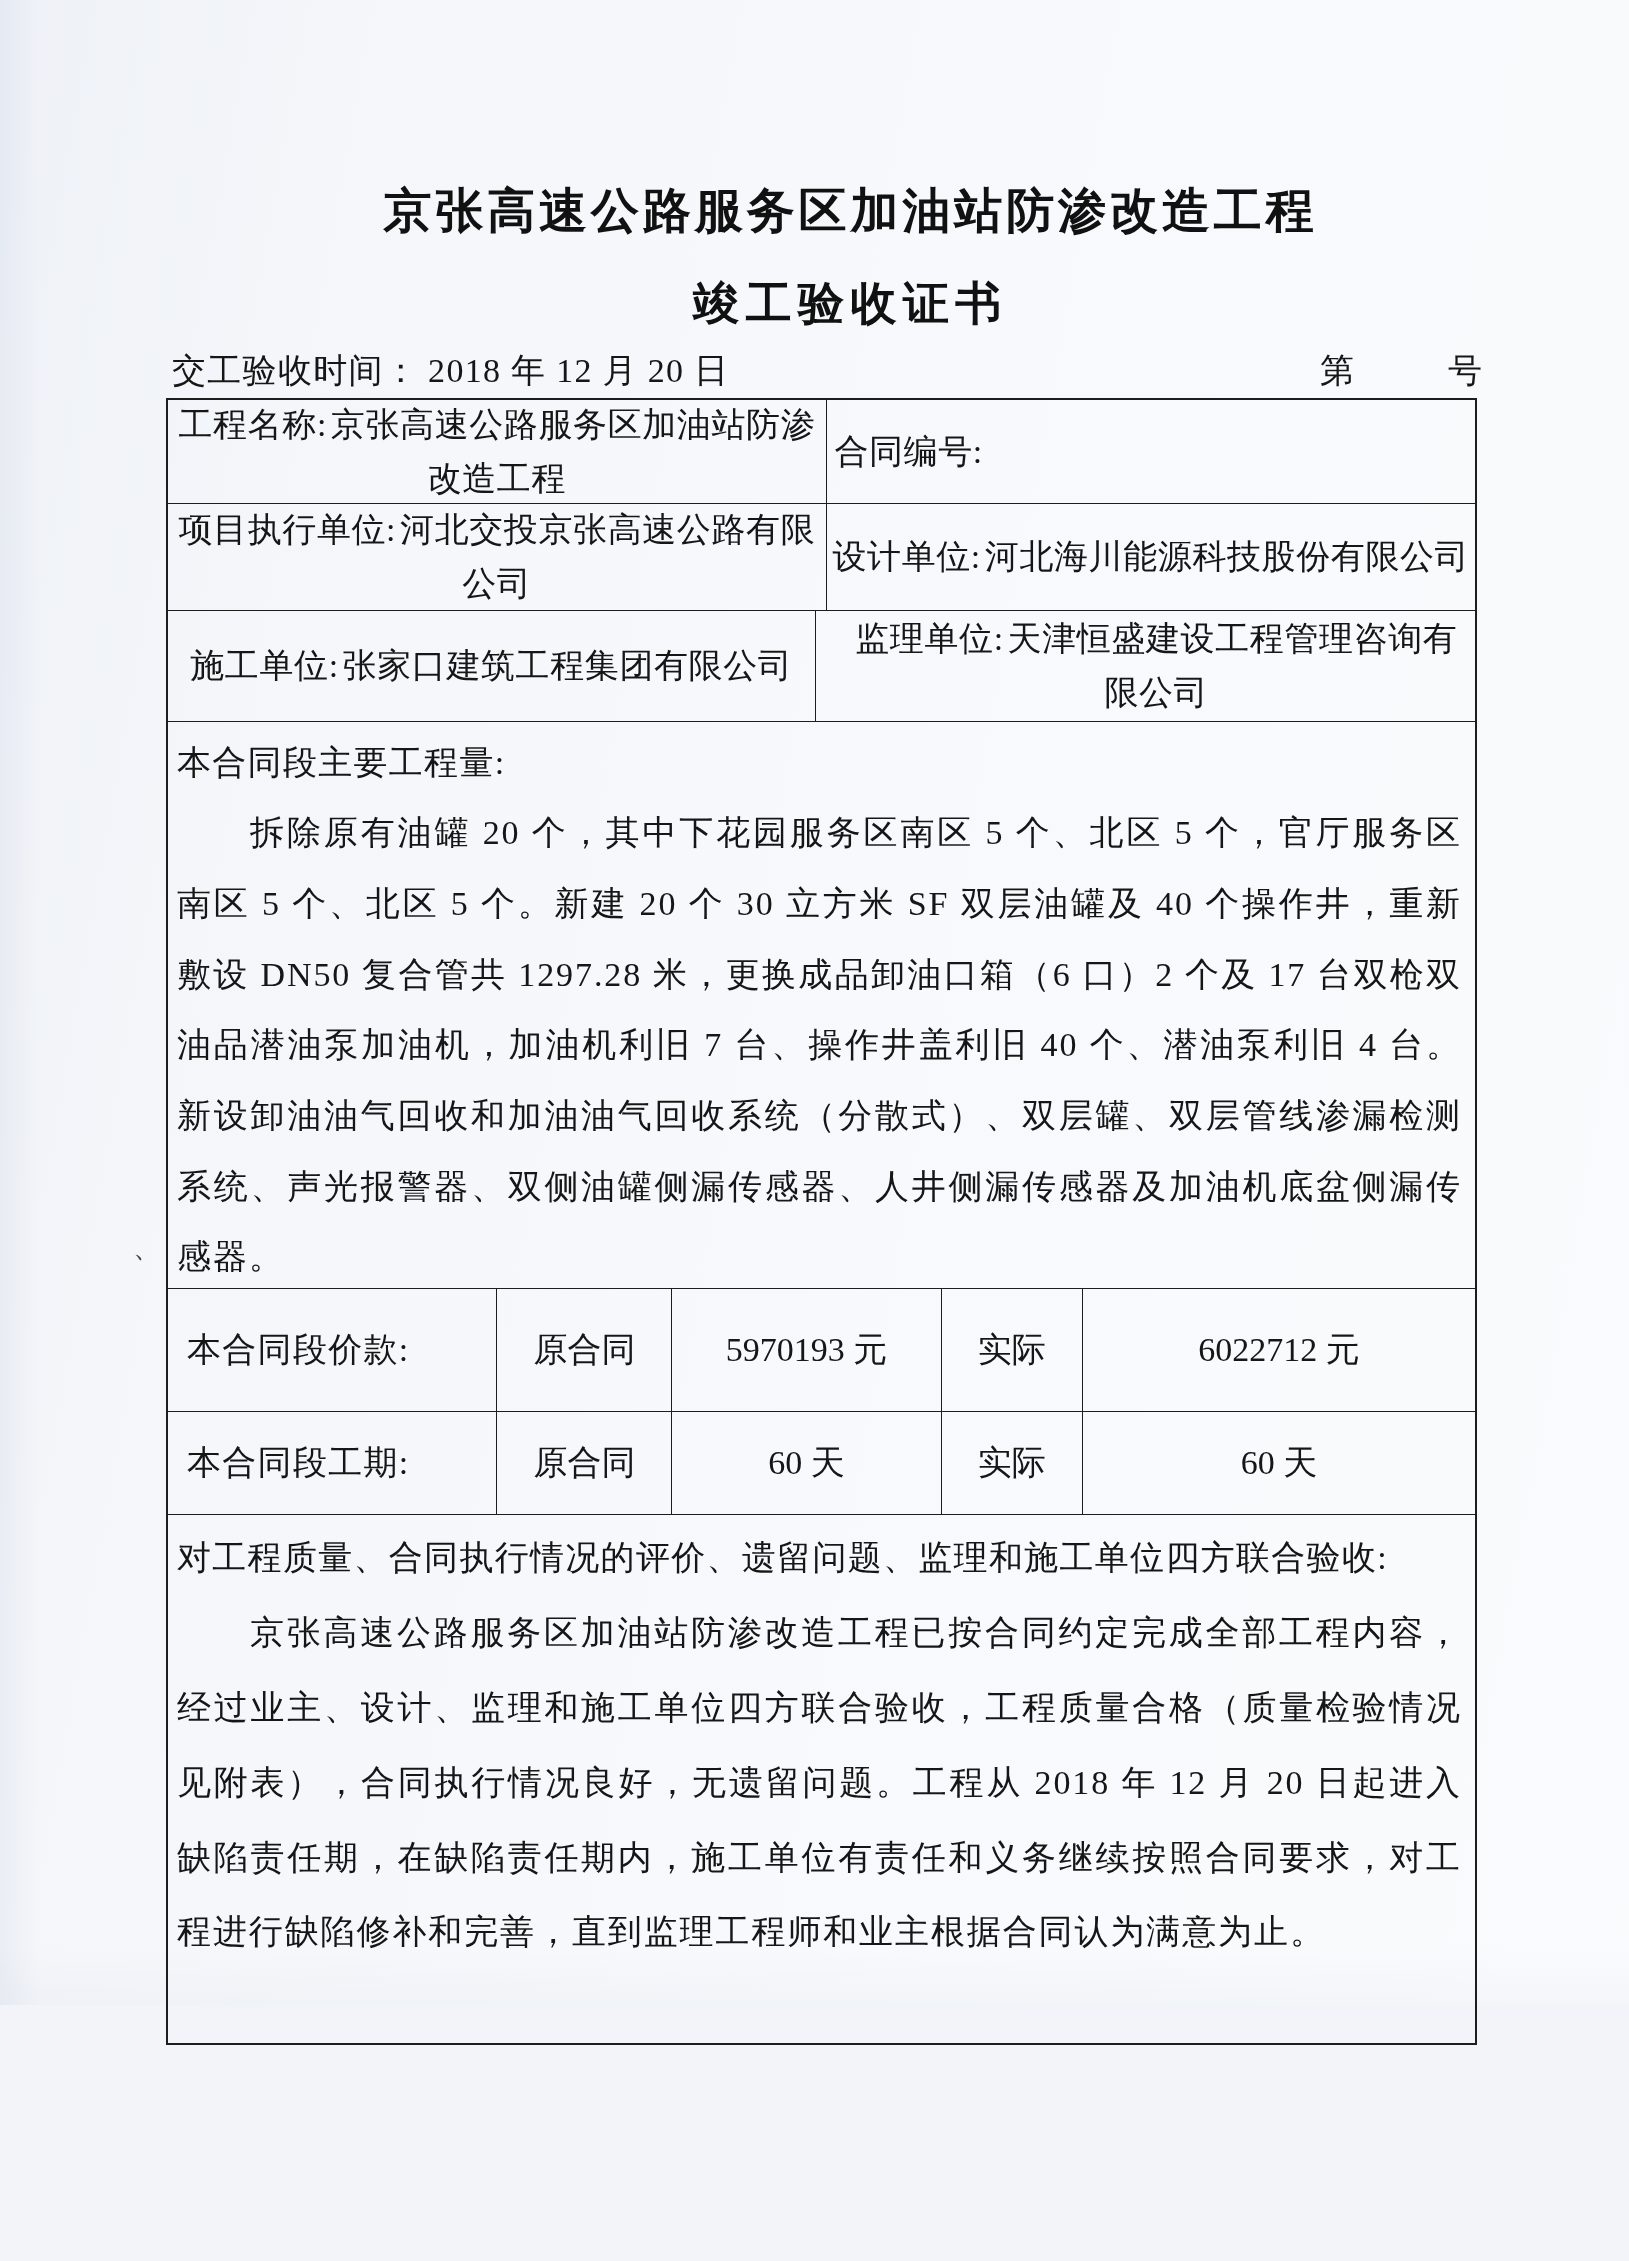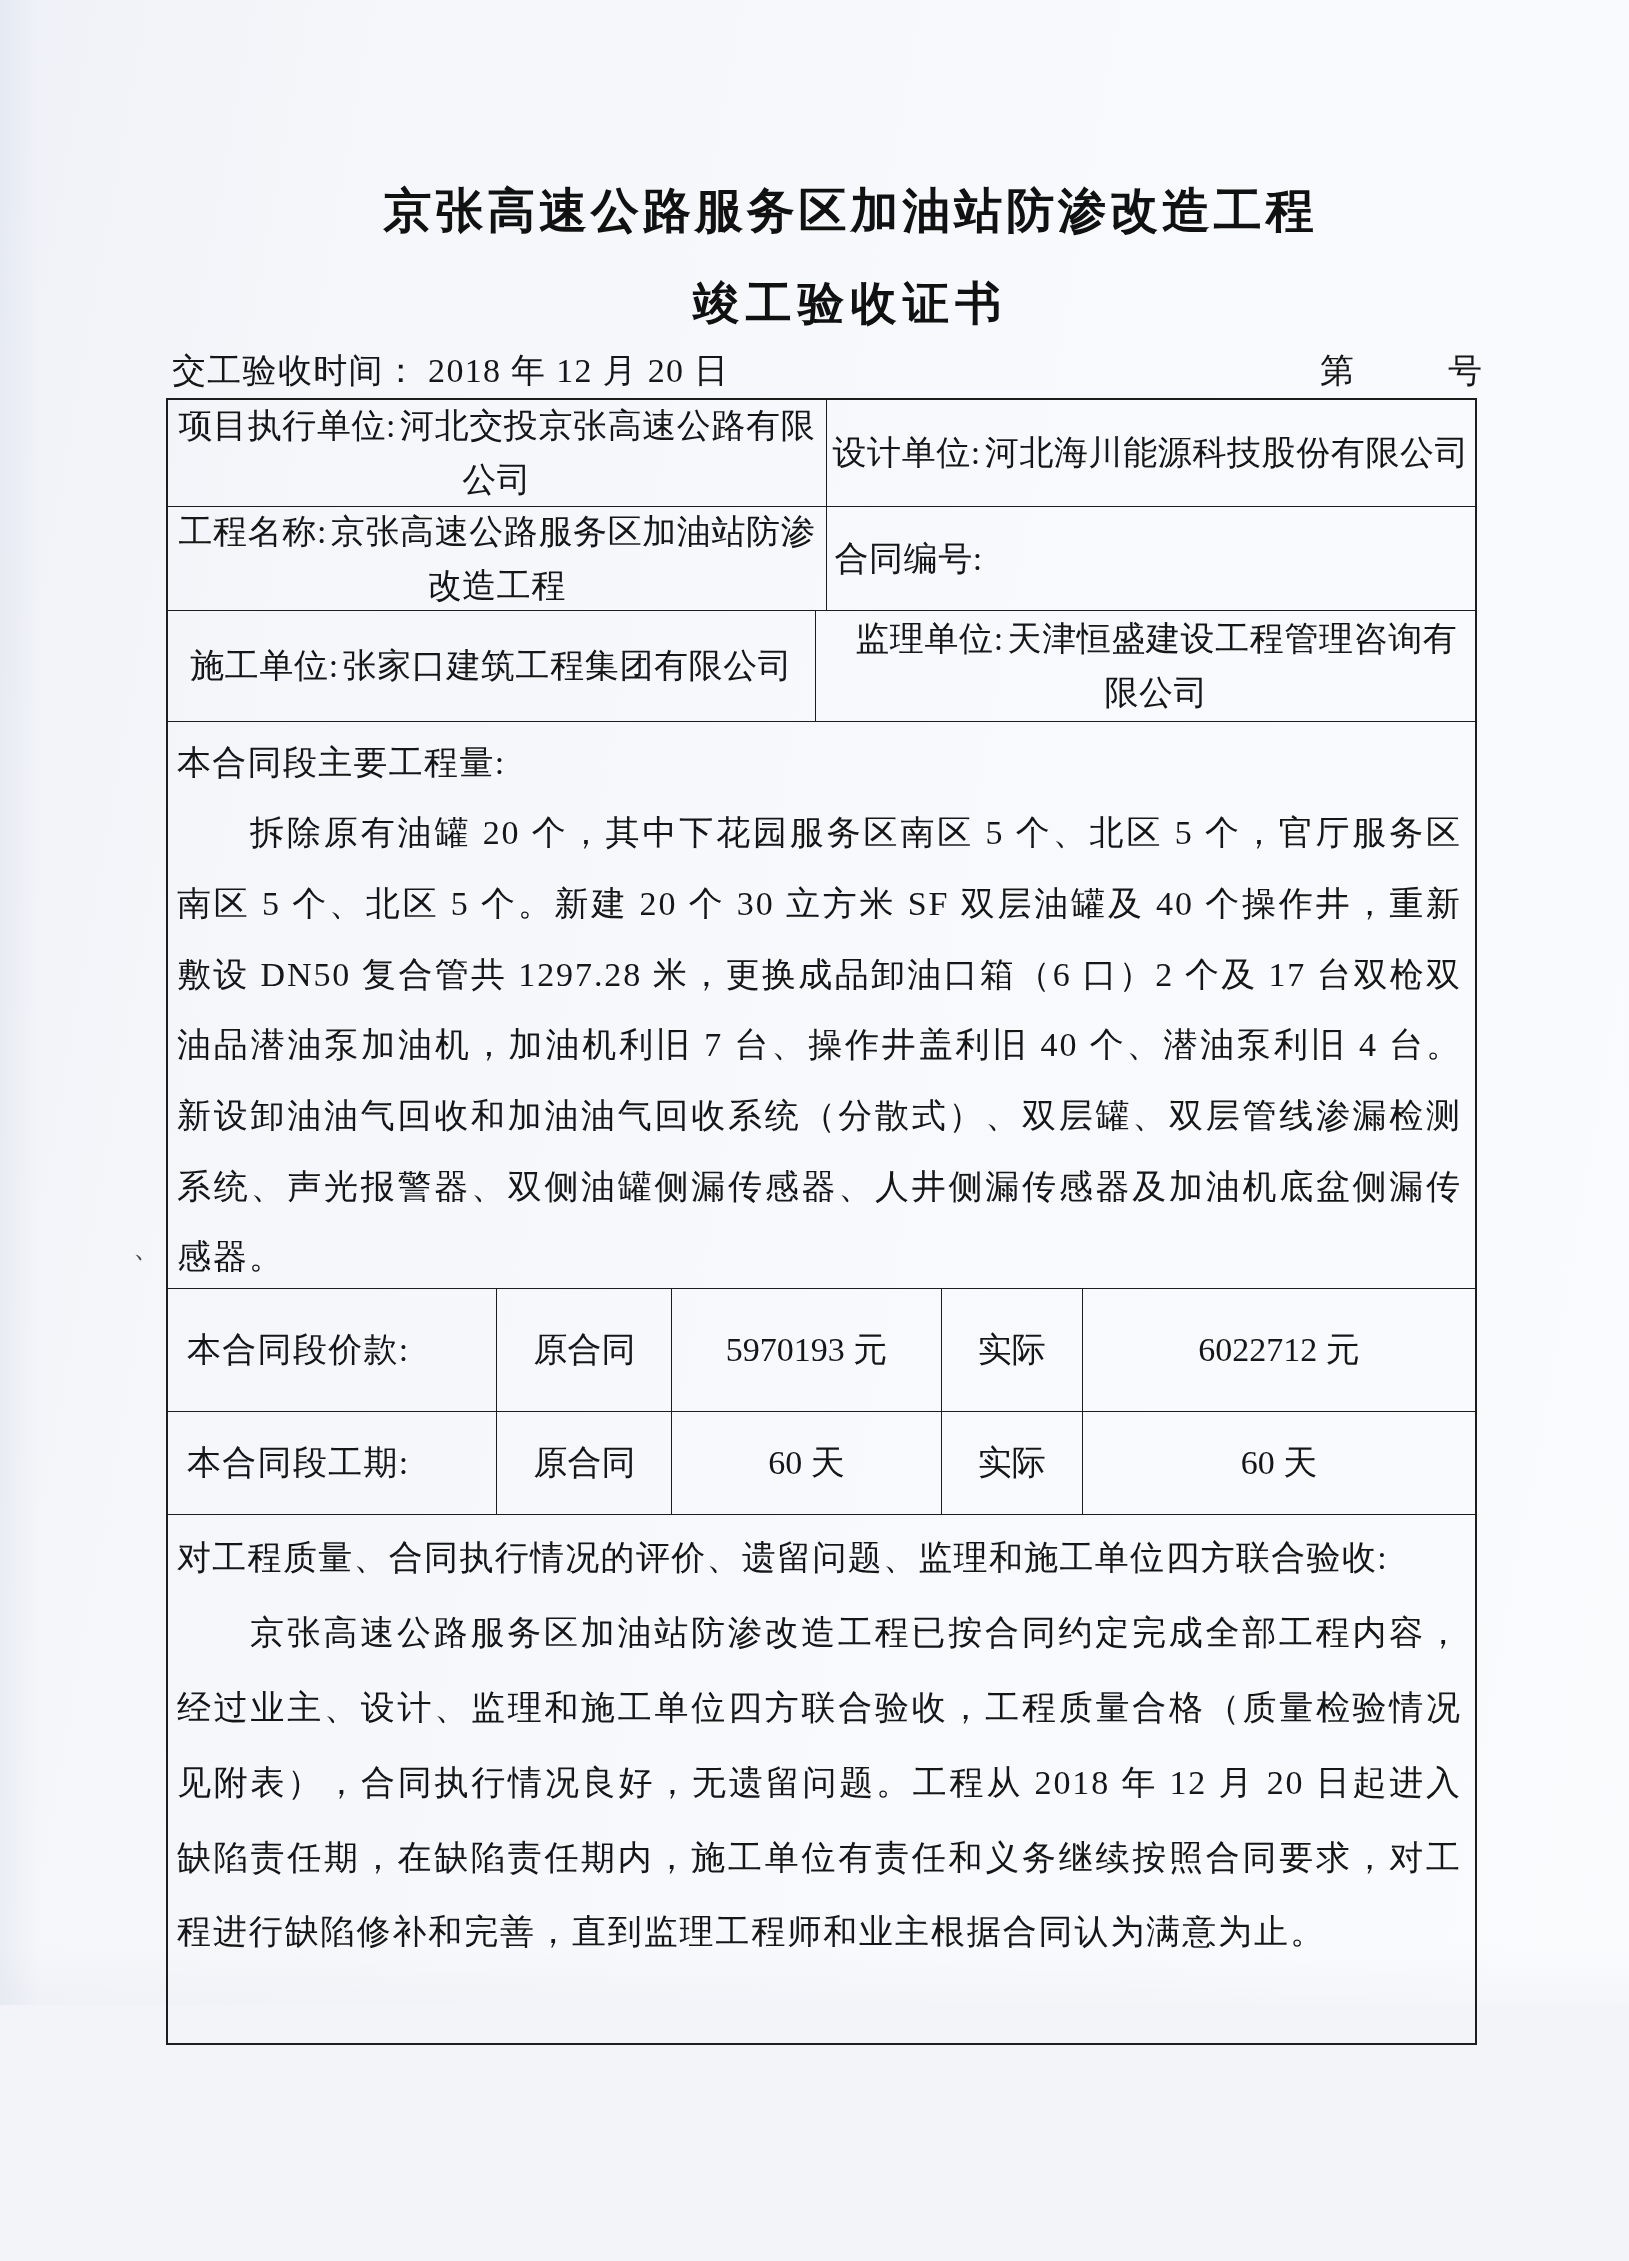--- a/index.html
+++ b/index.html
@@ -158,42 +158,42 @@
   <div class="title line1">京张高速公路服务区加油站防渗改造工程</div>
   <div class="title line2">竣工验收证书</div>
 
   <div class="header-line">
     <span>交工验收时间：</span><span class="hl-value">2018 年 12 月 20 日</span>
     <span class="doc-number"><span>第</span><span class="num-gap"></span><span>号</span></span>
   </div>
 
   <div class="doc-table">
 
+    <div class="trow two r1">
+      <div class="cell">
+        <div class="pair">
+          <span class="lbl">工程名称:</span><span>京张高速公路服务区加油站防渗改造工程</span>
+        </div>
+      </div>
+      <div class="cell leftonly">
+        <div class="pair">
+          <span class="lbl">合同编号:</span><span></span>
+        </div>
+      </div>
+    </div>
+
     <div class="trow two r2">
       <div class="cell">
         <div class="pair">
           <span class="lbl">项目执行单位:</span><span>河北交投京张高速公路有限公司</span>
         </div>
       </div>
       <div class="cell">
         <div class="pair">
           <span class="lbl">设计单位:</span><span>河北海川能源科技股份有限公司</span>
-        </div>
-      </div>
-    </div>
-
-    <div class="trow two r1">
-      <div class="cell">
-        <div class="pair">
-          <span class="lbl">工程名称:</span><span>京张高速公路服务区加油站防渗改造工程</span>
-        </div>
-      </div>
-      <div class="cell leftonly">
-        <div class="pair">
-          <span class="lbl">合同编号:</span><span></span>
         </div>
       </div>
     </div>
 
     <div class="trow two r3">
       <div class="cell">
         <div class="pair">
           <span class="lbl">施工单位:</span><span>张家口建筑工程集团有限公司</span>
         </div>
       </div>

